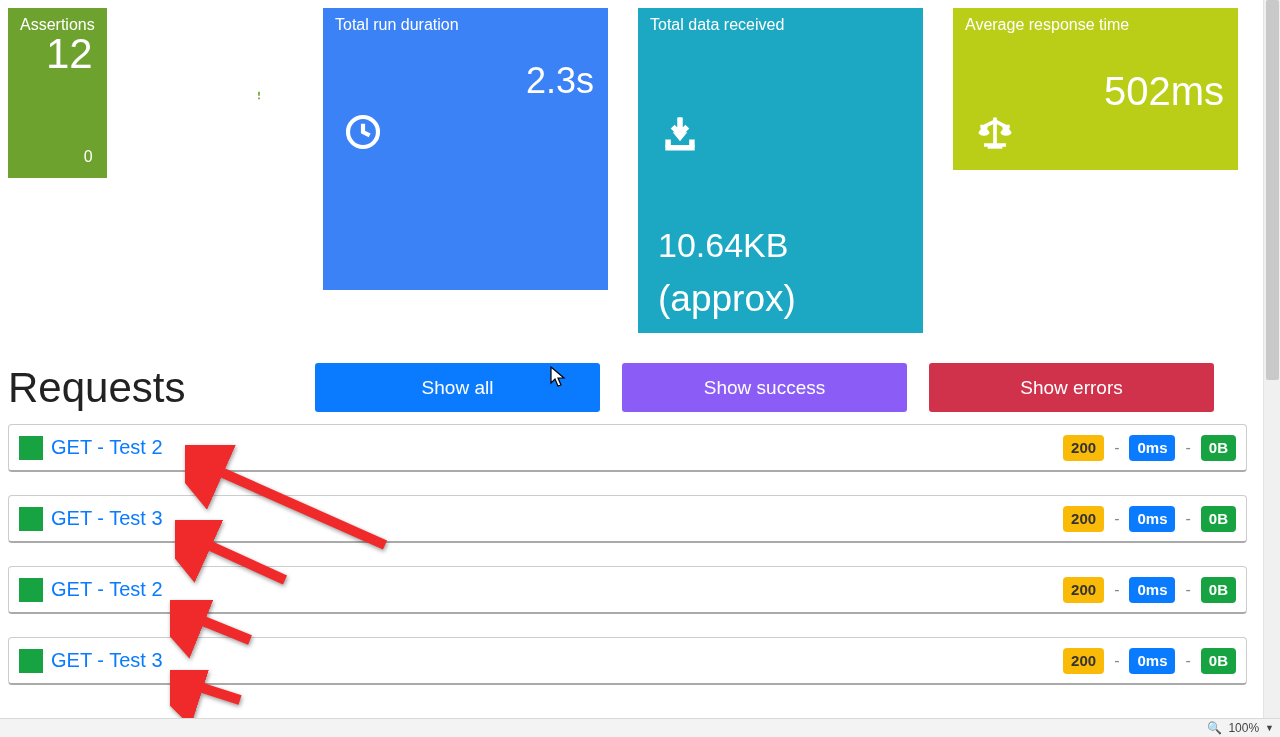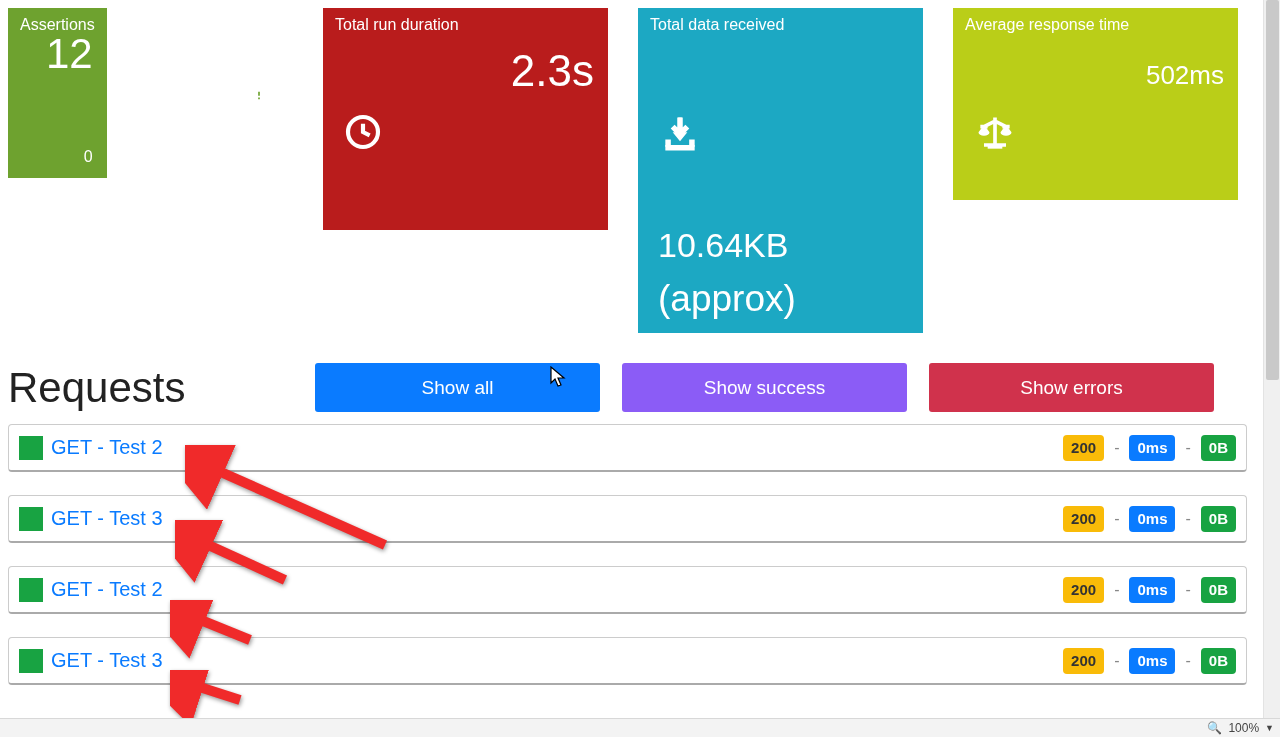--- a/index.html
+++ b/index.html
@@ -74,22 +74,22 @@
     height: 20px;
   }
   .assertions .check-icon {
     position: absolute;
     left: 16px;
     bottom: 78px;
     width: 42px;
     height: 42px;
   }
   
-  .duration { background: #b91c1c; height: 222px; }
-  .duration .card-value { font-size: 44px; margin-top: 4px; }
+  .duration { background: #3b82f6; height: 282px; }
+  .duration .card-value { font-size: 36px; margin-top: 18px; }
   .duration .clock-icon {
     position: absolute;
     left: 20px;
     top: 104px;
     width: 40px;
     height: 40px;
   }
   
   .data { background: #1ca8c3; height: 325px; }
   .data .dl-icon {
@@ -107,22 +107,22 @@
     font-weight: 200;
   }
   .data .approx {
     position: absolute;
     left: 20px;
     top: 270px;
     font-size: 37px;
     font-weight: 200;
   }
   
-  .avg { background: #bace18; height: 192px; }
-  .avg .card-value { font-size: 26px; margin-top: 18px; }
+  .avg { background: #bace18; height: 162px; }
+  .avg .card-value { font-size: 40px; margin-top: 27px; }
   .avg .scale-icon {
     position: absolute;
     left: 20px;
     top: 104px;
     width: 44px;
     height: 44px;
   }
 
   
   .requests-row {

